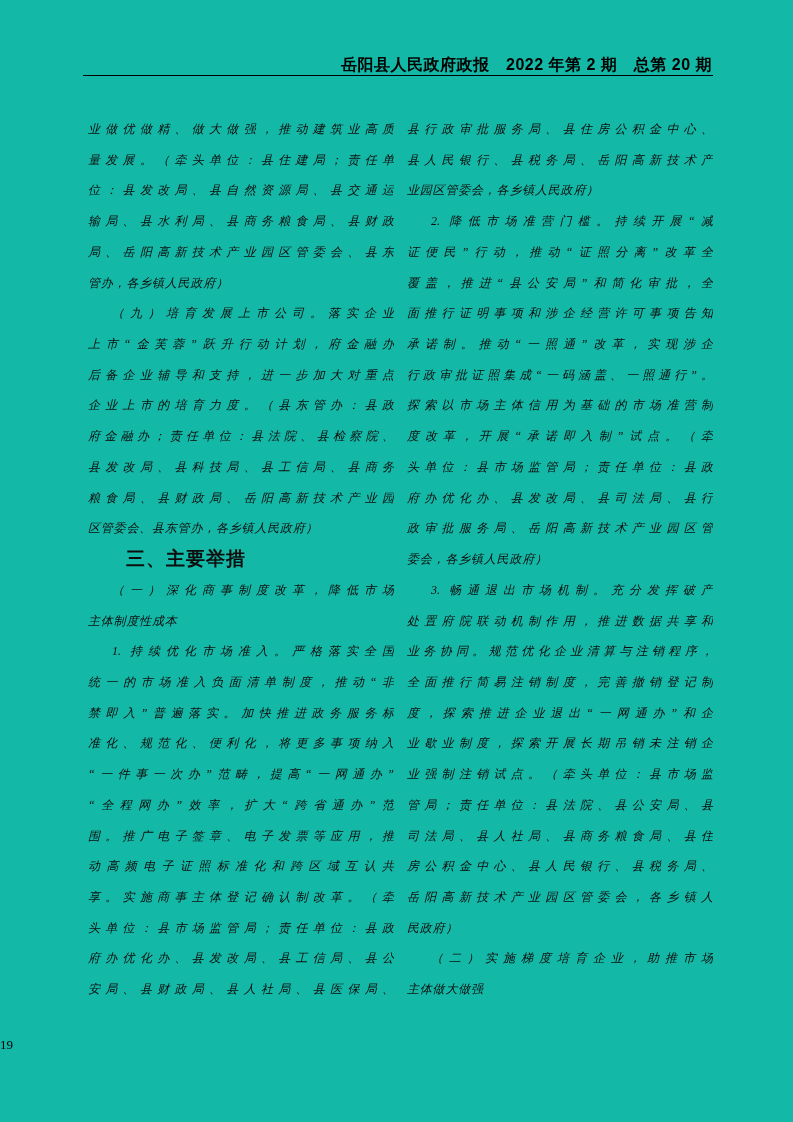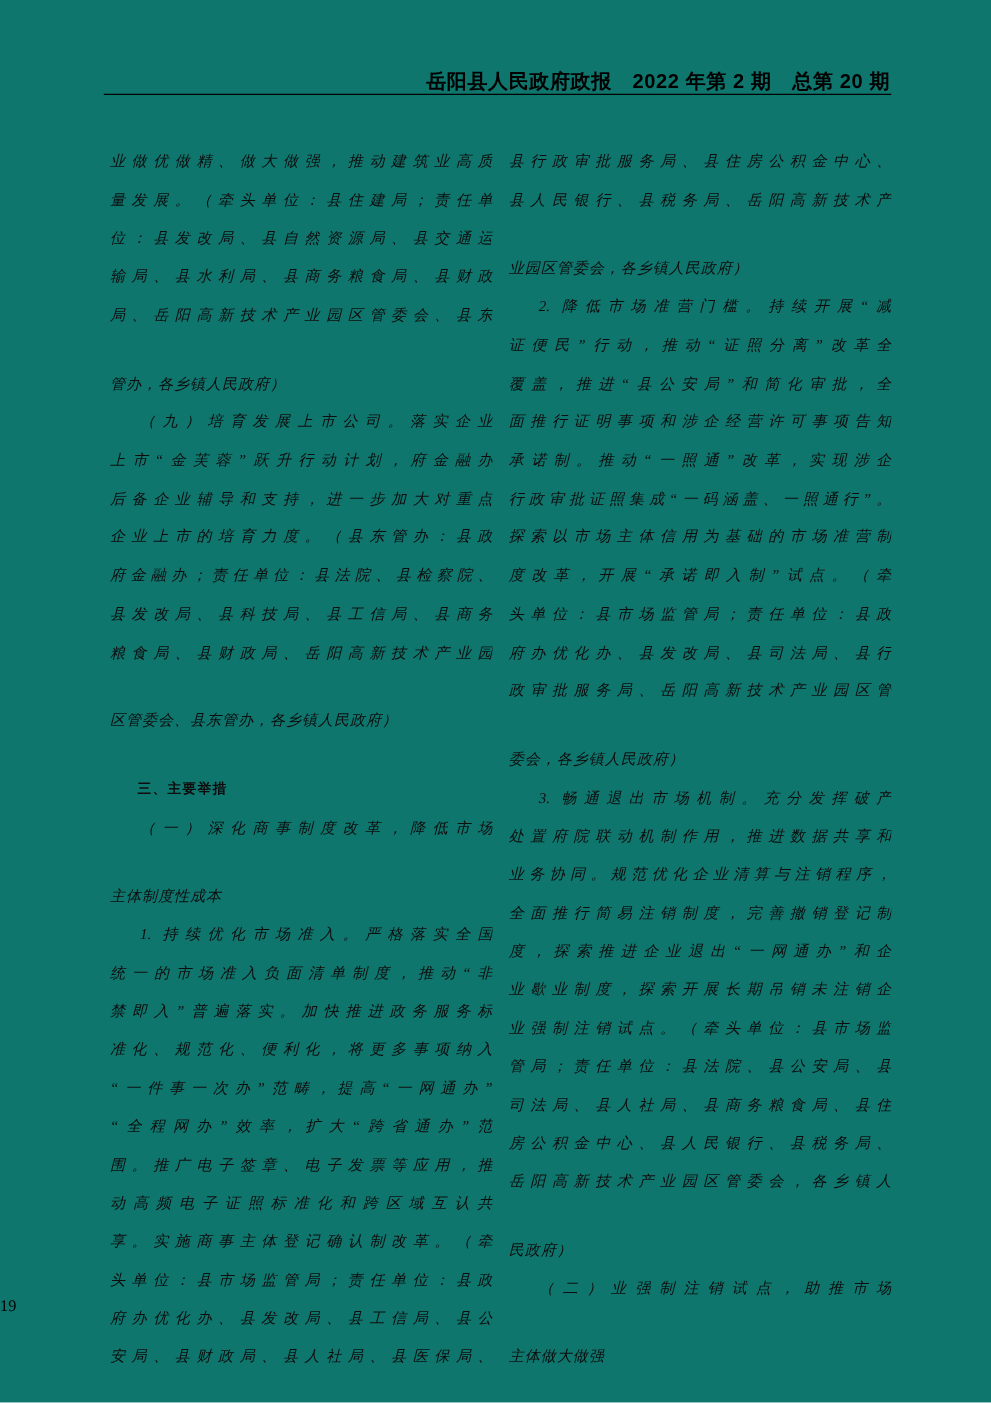--- a/index.html
+++ b/index.html
@@ -4,21 +4,21 @@
 <style>
   html, body {
     margin: 0;
     padding: 0;
     background: #ffffff;
   }
   .page {
     position: relative;
     width: 793px;
     height: 1122px;
-    background: #0f766e;
+    background: #14b8a6;
     color: #111111;
     font-family: "Liberation Serif", serif;
     overflow: hidden;
   }
   .header-text {
     position: absolute;
     top: 55px;
     right: 81px;
     font-family: "Liberation Sans", sans-serif;
     font-size: 16px;
@@ -55,31 +55,30 @@
     text-align: justify;
     text-align-last: justify;
     text-justify: inter-character;
     overflow: hidden;
     white-space: nowrap;
   }
   .line.end {
     text-align: center;
     text-align-last: left;
     letter-spacing: 0.8px;
-    margin-top: 24px;
   }
   .line.indent {
     text-indent: 2em;
     font-family: Liberation Serif, serif;
   }
   .line.head {
     font-style: normal;
     font-weight: 700;
     font-family: "Liberation Sans", sans-serif;
-    font-size: 11px;
+    font-size: 19px;
     letter-spacing: 1px;
   }
   .page-number {
     position: absolute;
     top: 1037px;
     left: 0;
     width: 100%;
     text-align: left;
     font-size: 13px;
     color: #000000;
@@ -145,18 +144,18 @@
         <div class="line">业务协同。规范优化企业清算与注销程序，</div>
         <div class="line">全面推行简易注销制度，完善撤销登记制</div>
         <div class="line">度，探索推进企业退出“一网通办”和企</div>
         <div class="line">业歇业制度，探索开展长期吊销未注销企</div>
         <div class="line">业强制注销试点。（牵头单位：县市场监</div>
         <div class="line">管局；责任单位：县法院、县公安局、县</div>
         <div class="line">司法局、县人社局、县商务粮食局、县住</div>
         <div class="line">房公积金中心、县人民银行、县税务局、</div>
         <div class="line">岳阳高新技术产业园区管委会，各乡镇人</div>
         <div class="line end">民政府）</div>
-        <div class="line indent">（二）业强制注销试点，助推市场</div>
+        <div class="line indent">（二）实施梯度培育企业，助推市场</div>
         <div class="line end">主体做大做强</div>
       </div>
   </div>
   <div class="page-number">19</div>
 </div>
 
 </body></html>

